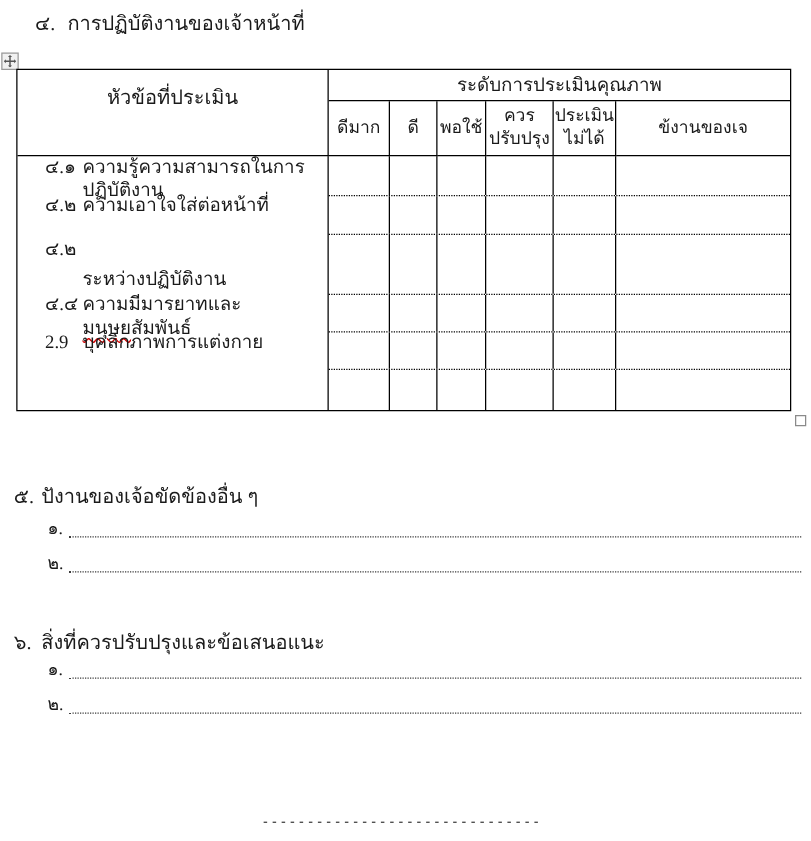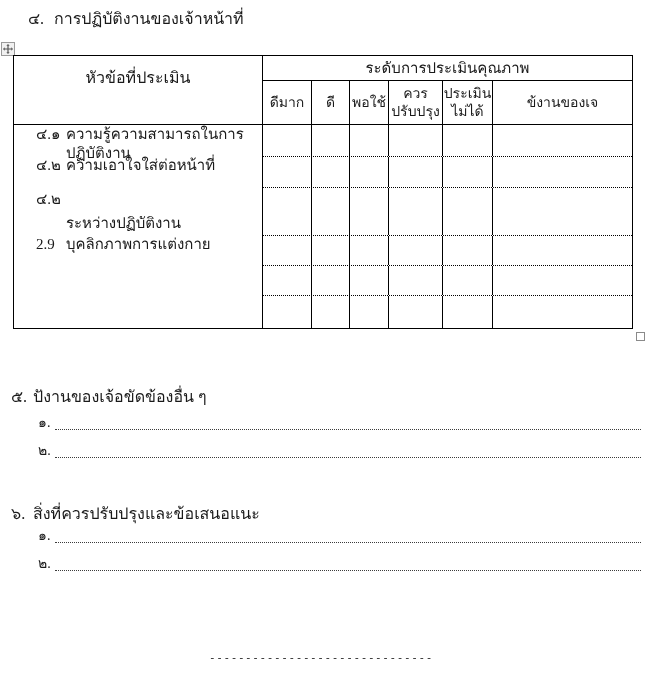--- a/index.html
+++ b/index.html
@@ -135,20 +135,24 @@
       <div class="item" style="height:31px">
         <span class="inum">๔.๒</span>
         <span>ความเอาใจใส่ต่อหน้าที่</span>
       </div>
       <div class="item2l" style="height:48px">
         <div class="l1">
           <span class="inum">๔.๒</span>
         </div>
         <div class="l2">ระหว่างปฏิบัติงาน</div>
       </div>
+      <div class="item" style="height:30px">
+        <span class="inum">๔.๔</span>
+        <span><span>ความมีมารยาทและ</span><span class="misspell">มนุษย</span><span>สัมพันธ์</span></span>
+      </div>
       <div class="item" style="height:33px">
         <span class="inum">2.9</span>
         <span>บุคลิกภาพการแต่งกาย</span>
       </div>
     </div>
 
     <div class="trow rr3">
       <div class="tcell"></div>
         <div class="tcell"></div>
         <div class="tcell"></div>

